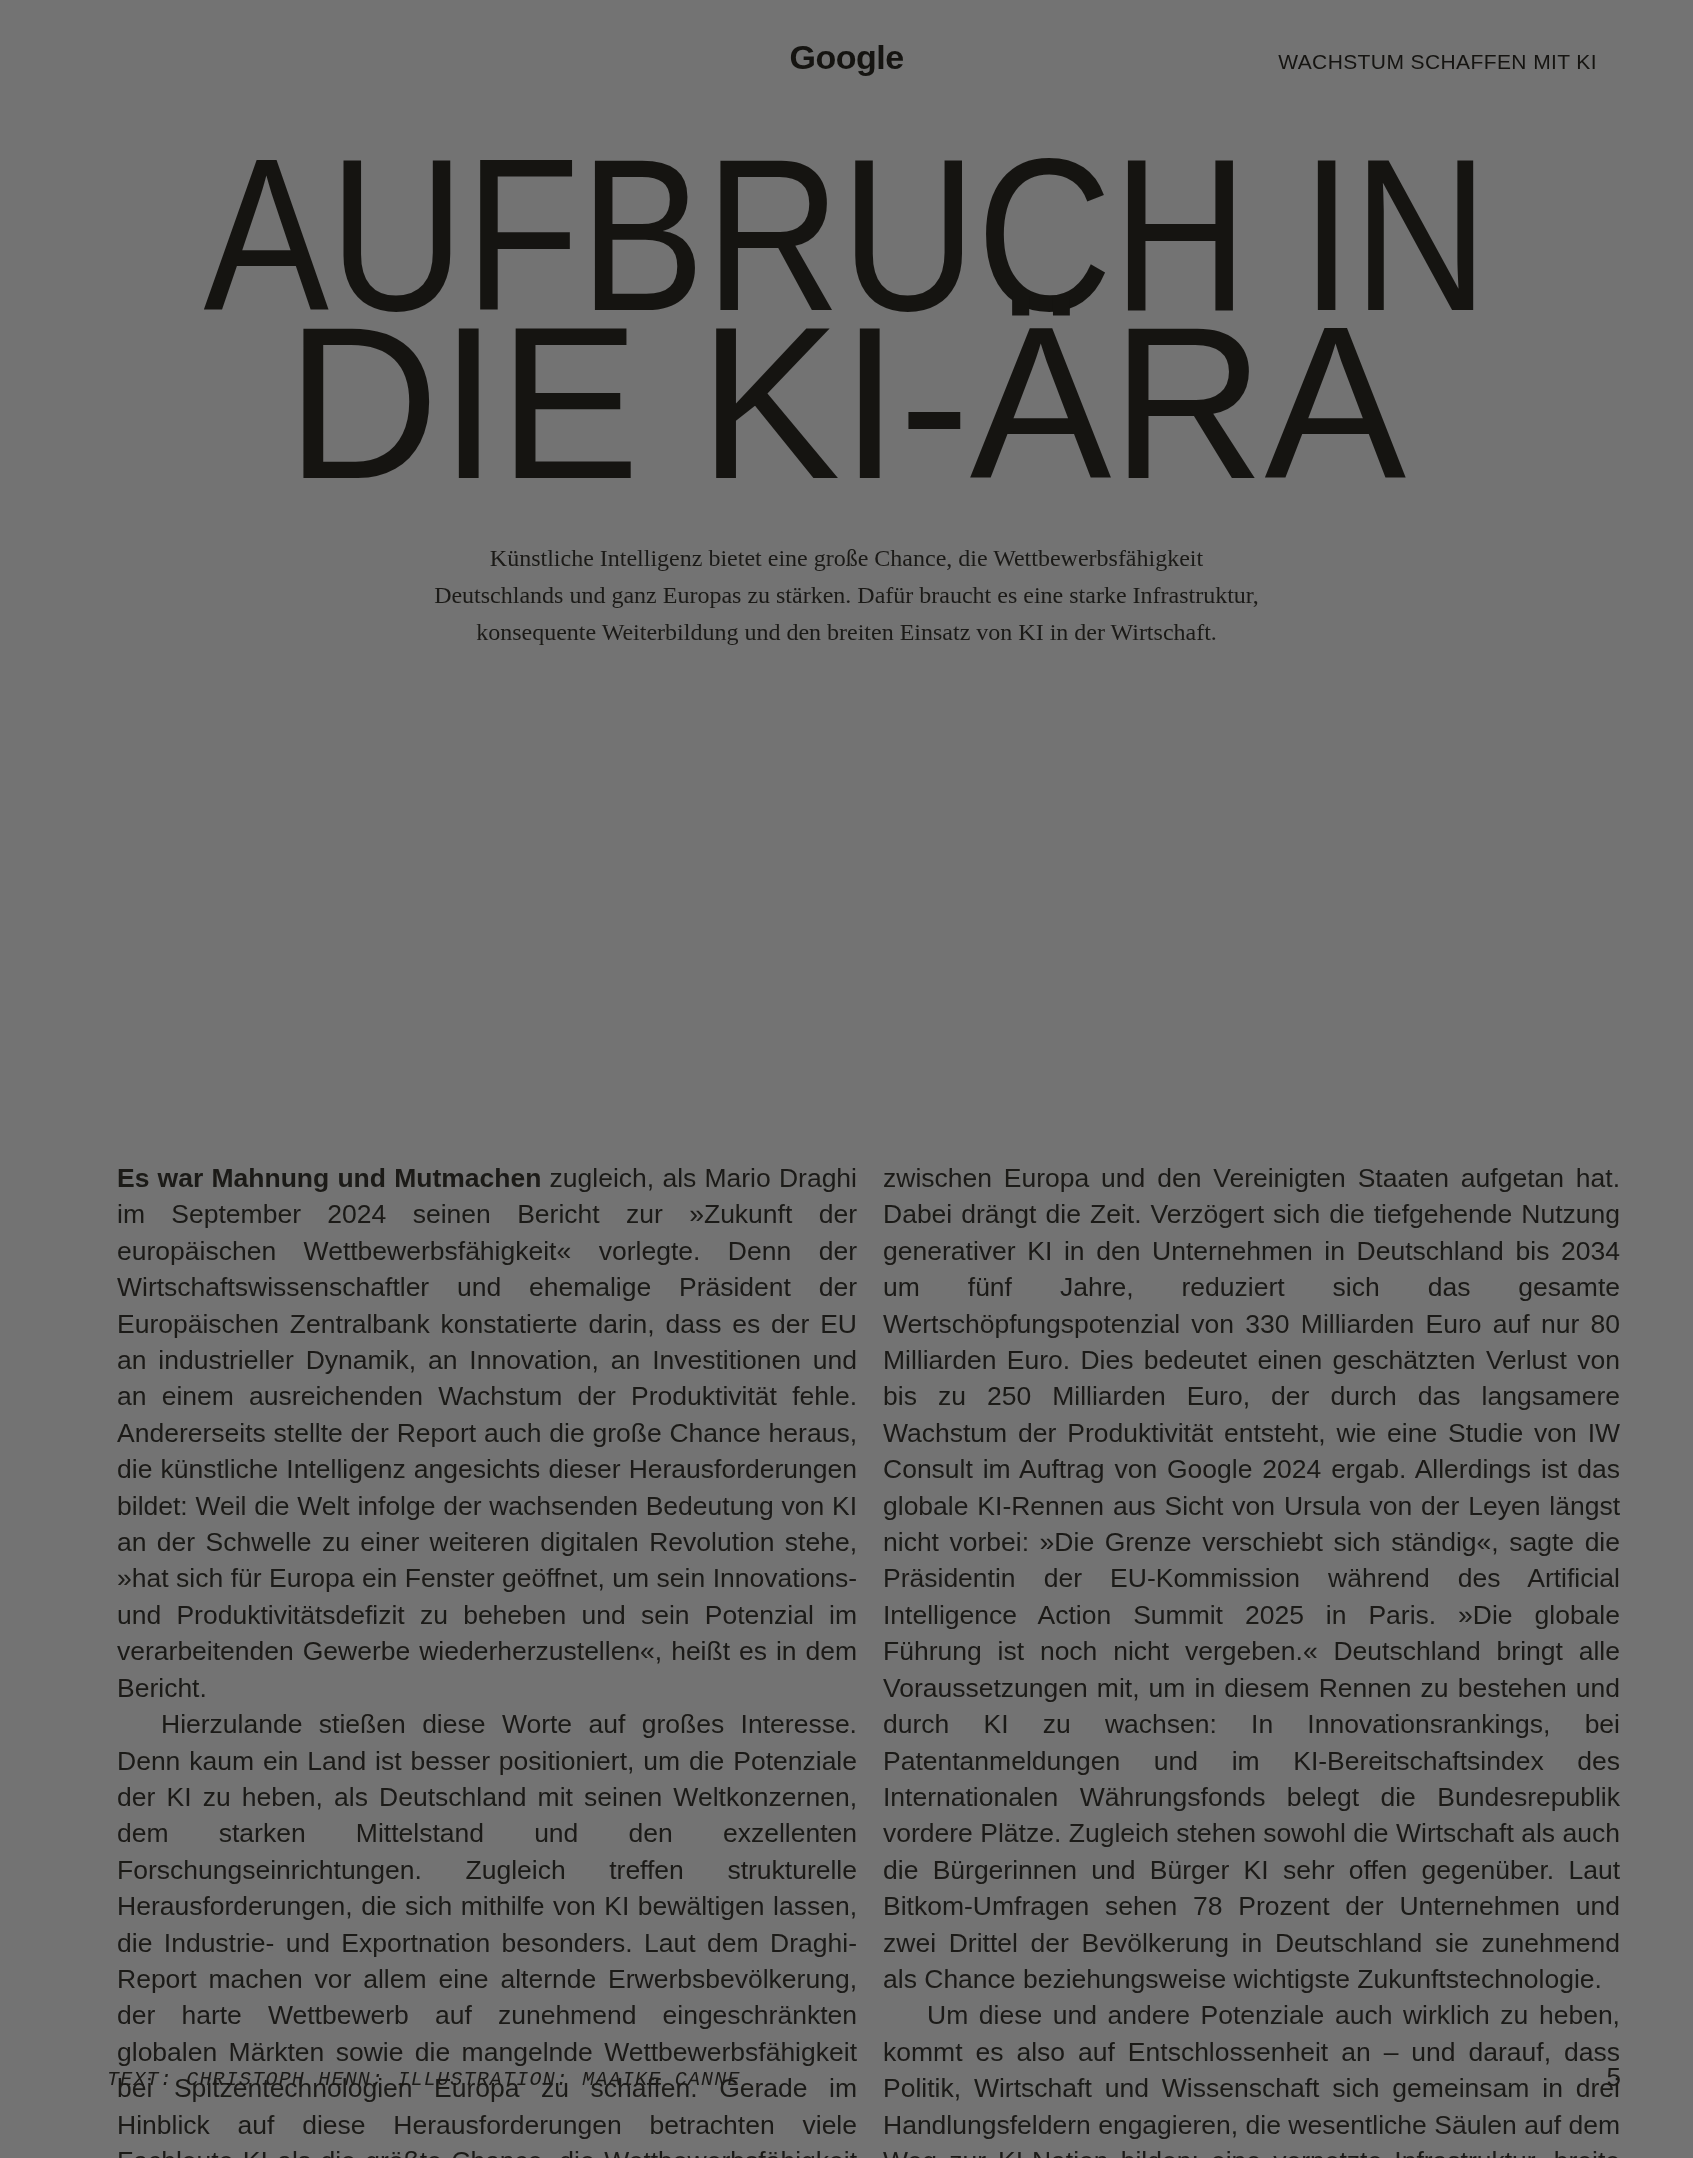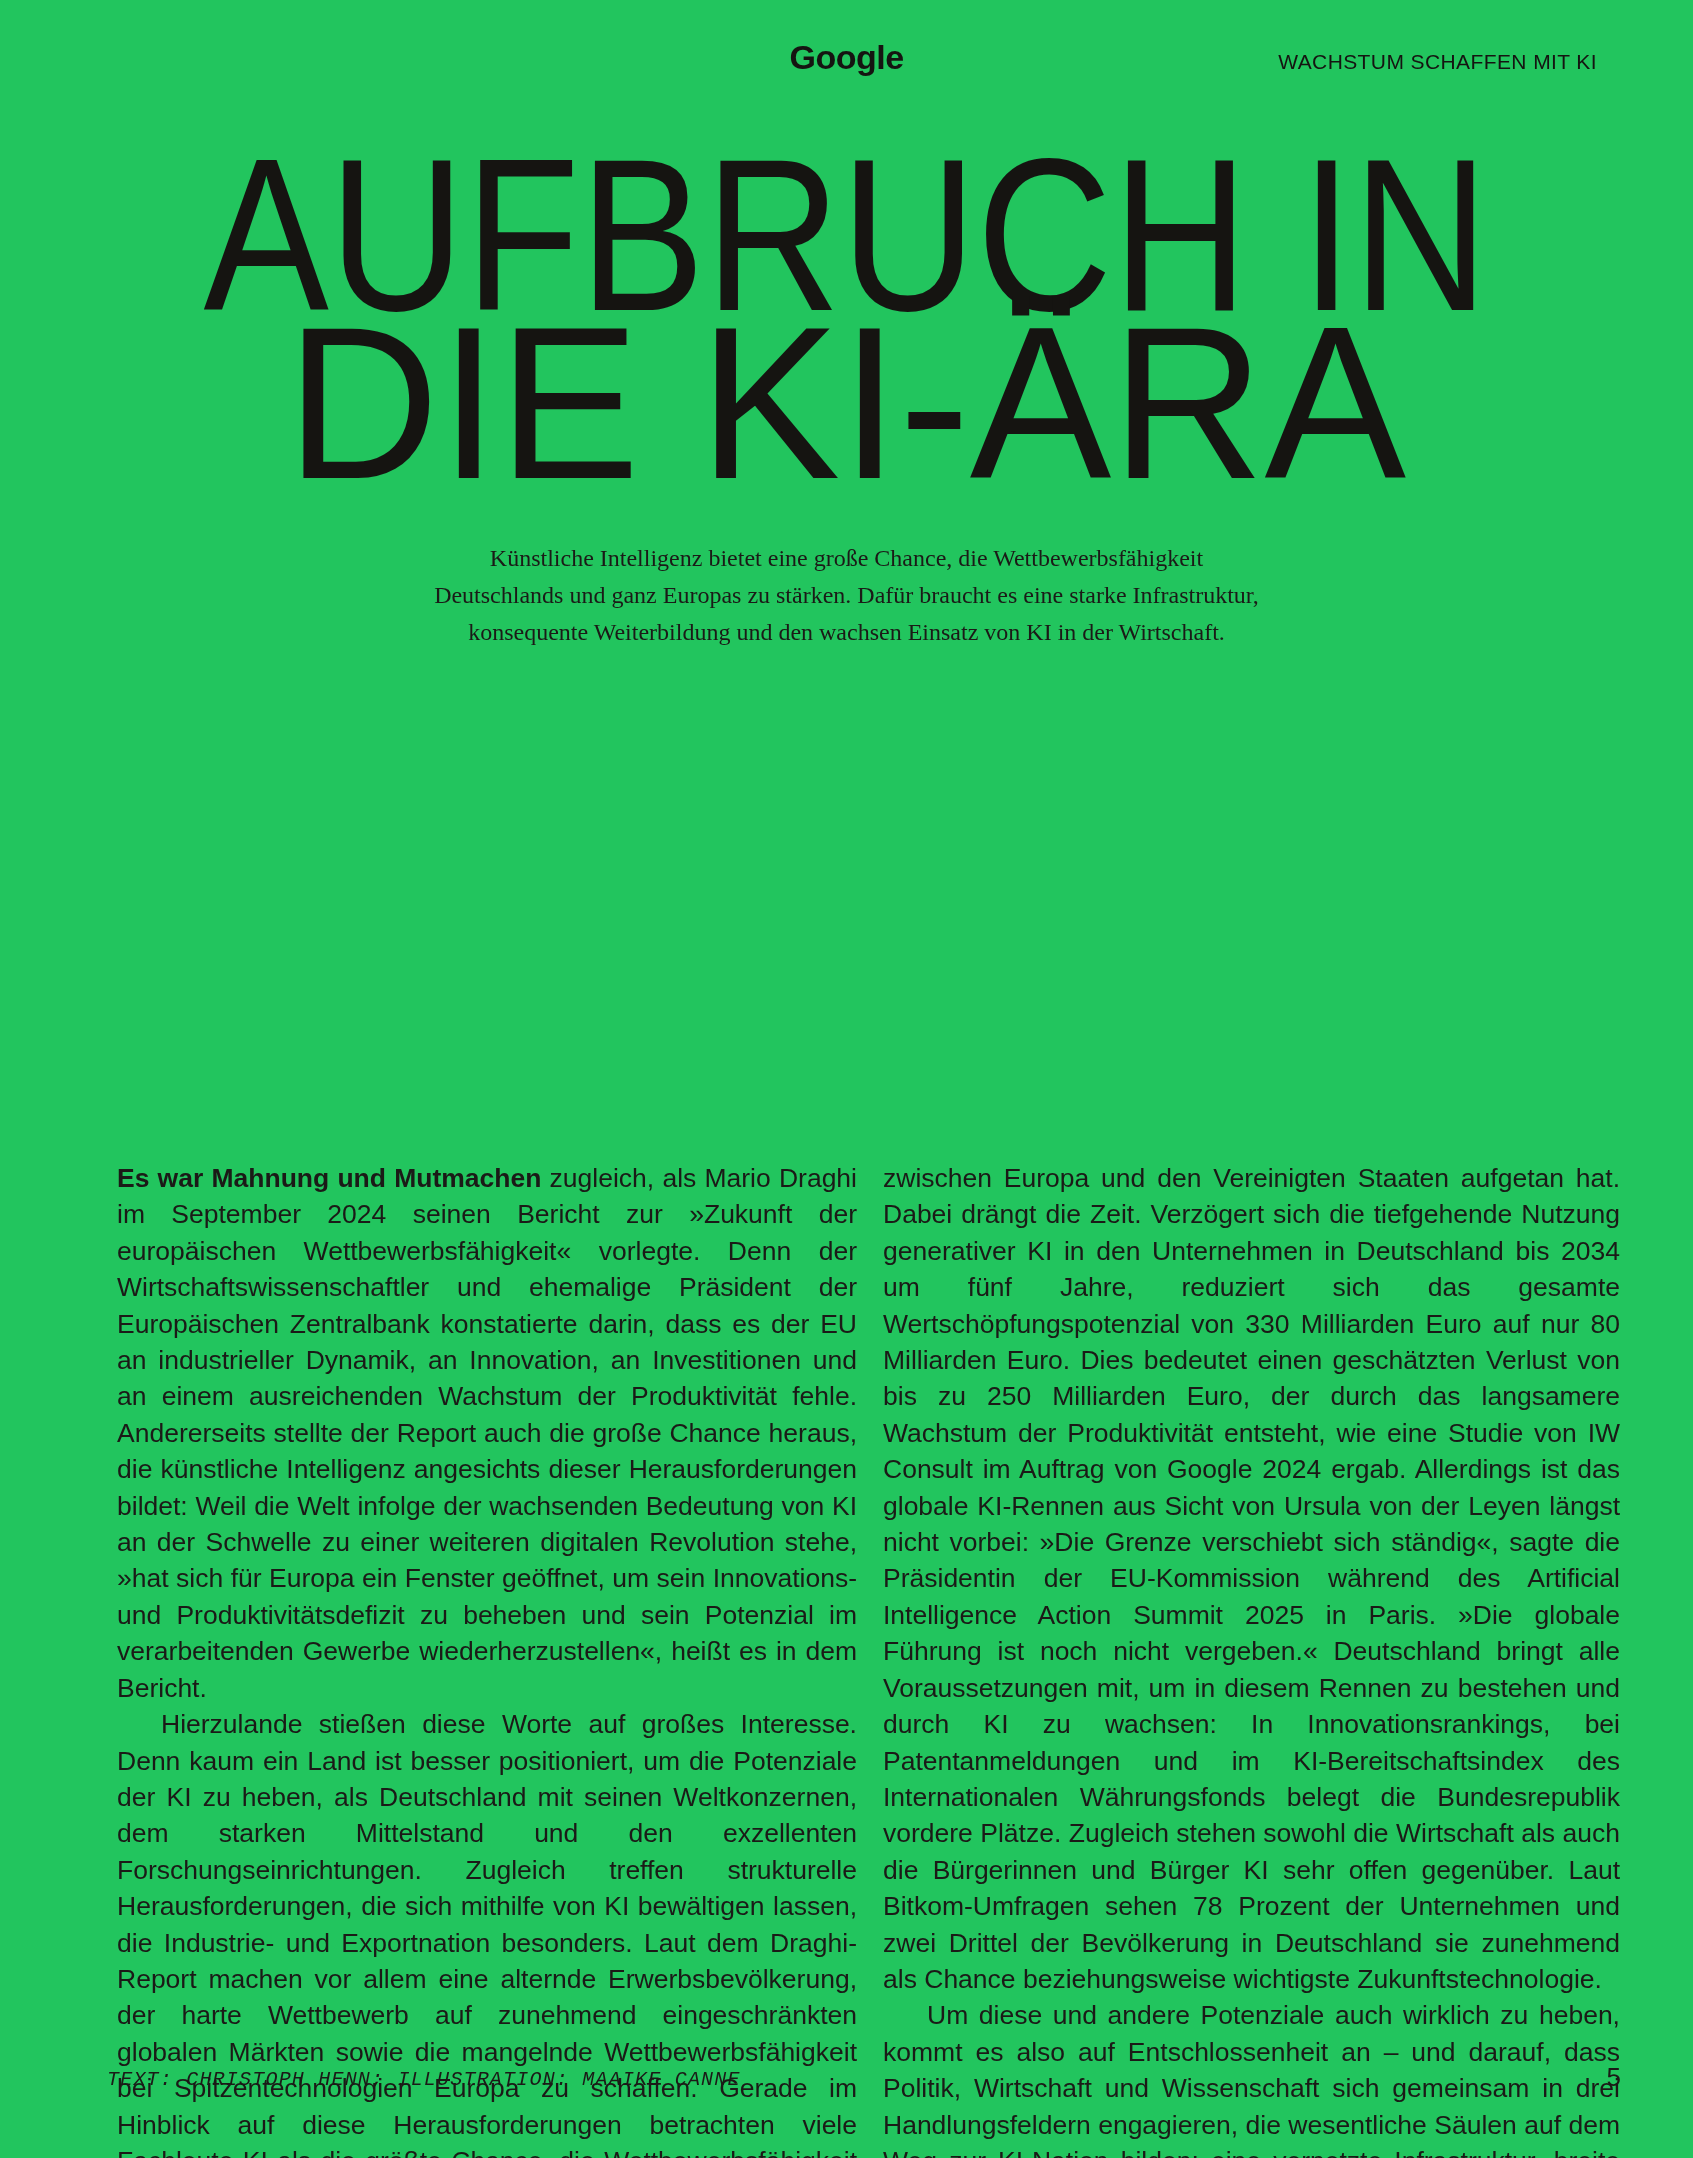--- a/index.html
+++ b/index.html
@@ -4,21 +4,21 @@
 <style>
   html, body {
     margin: 0;
     padding: 0;
     background: #f1ede6;
   }
   .page {
     position: relative;
     width: 1693px;
     height: 2158px;
-    background: #22c55e;
+    background: #737373;
     font-family: "Liberation Sans", sans-serif;
     color: #1b1a17;
     overflow: hidden;
   }
 
   
   .brand {
     position: absolute;
     top: 38px;
     left: 0;
@@ -112,21 +112,21 @@
   <div class="kicker">WACHSTUM SCHAFFEN MIT KI</div>
 
   <svg class="headline-svg" viewBox="0 0 1693 400" preserveAspectRatio="xMidYMid meet" aria-hidden="false">
     <text x="846" y="212" text-anchor="middle" textLength="1285" lengthAdjust="spacingAndGlyphs">AUFBRUCH IN</text>
     <text x="846" y="380" text-anchor="middle" textLength="1120" lengthAdjust="spacingAndGlyphs">DIE KI-ÄRA</text>
   </svg>
 
   <div class="standfirst">
     <div>Künstliche Intelligenz bietet eine große Chance, die Wettbewerbsfähigkeit</div>
     <div>Deutschlands und ganz Europas zu stärken. Dafür braucht es eine starke Infrastruktur,</div>
-    <div>konsequente Weiterbildung und den wachsen Einsatz von KI in der Wirtschaft.</div>
+    <div>konsequente Weiterbildung und den breiten Einsatz von KI in der Wirtschaft.</div>
   </div>
 
   <div class="col col-1">
     <p class="para"><strong>Es war Mahnung und Mutmachen</strong><span> zugleich, als Mario Draghi im September 2024 seinen Bericht zur »Zukunft der europäischen Wettbewerbsfähigkeit« vorlegte. Denn der Wirtschaftswissenschaftler und ehemalige Präsident der Europäischen Zentralbank konstatierte darin, dass es der EU an industrieller Dynamik, an Innovation, an Investitionen und an einem ausreichenden Wachstum der Produktivität fehle. Andererseits stellte der Report auch die große Chance heraus, die künstliche Intelligenz angesichts dieser Herausforderungen bildet: Weil die Welt infolge der wachsenden Bedeutung von KI an der Schwelle zu einer weiteren digitalen Revolution stehe, »hat sich für Europa ein Fenster geöffnet, um sein Innovations- und Produktivitätsdefizit zu beheben und sein Potenzial im verarbeitenden Gewerbe wiederherzustellen«, heißt es in dem Bericht.</span></p>
     <p class="para indent">Hierzulande stießen diese Worte auf großes Interesse. Denn kaum ein Land ist besser positioniert, um die Potenziale der KI zu heben, als Deutschland mit seinen Weltkonzernen, dem starken Mittelstand und den exzellenten Forschungseinrichtungen. Zugleich treffen strukturelle Herausforderungen, die sich mithilfe von KI bewältigen lassen, die Industrie- und Exportnation besonders. Laut dem Draghi-Report machen vor allem eine alternde Erwerbsbevölkerung, der harte Wettbewerb auf zunehmend eingeschränkten globalen Märkten sowie die mangelnde Wettbewerbsfähigkeit bei Spitzentechnologien Europa zu schaffen. Gerade im Hinblick auf diese Herausforderungen betrachten viele Fachleute KI als die größte Chance, die Wettbewerbsfähigkeit Deutschlands und ganz Europas zu stärken und die Innovationslücke zu schließen, die sich in den vergangenen Jahren vor allem</p>
   </div>
 
   <div class="col col-2">
     <p class="para">zwischen Europa und den Vereinigten Staaten aufgetan hat. Dabei drängt die Zeit. Verzögert sich die tiefgehende Nutzung generativer KI in den Unternehmen in Deutschland bis 2034 um fünf Jahre, reduziert sich das gesamte Wertschöpfungspotenzial von 330 Milliarden Euro auf nur 80 Milliarden Euro. Dies bedeutet einen geschätzten Verlust von bis zu 250 Milliarden Euro, der durch das langsamere Wachstum der Produktivität entsteht, wie eine Studie von IW Consult im Auftrag von Google 2024 ergab. Allerdings ist das globale KI-Rennen aus Sicht von Ursula von der Leyen längst nicht vorbei: »Die Grenze verschiebt sich ständig«, sagte die Präsidentin der EU-Kommission während des Artificial Intelligence Action Summit 2025 in Paris. »Die globale Führung ist noch nicht vergeben.« Deutschland bringt alle Voraussetzungen mit, um in diesem Rennen zu bestehen und durch KI zu wachsen: In Innovationsrankings, bei Patentanmeldungen und im KI-Bereitschaftsindex des Internationalen Währungsfonds belegt die Bundesrepublik vordere Plätze. Zugleich stehen sowohl die Wirtschaft als auch die Bürgerinnen und Bürger KI sehr offen gegenüber. Laut Bitkom-Umfragen sehen 78 Prozent der Unternehmen und zwei Drittel der Bevölkerung in Deutschland sie zunehmend als Chance beziehungsweise wichtigste Zukunftstechnologie.</p>
     <p class="para indent last"><span>Um diese und andere Potenziale auch wirklich zu heben, kommt es also auf Entschlossenheit an – und darauf, dass Politik, Wirtschaft und Wissenschaft sich gemeinsam in drei Handlungsfeldern engagieren, die wesentliche Säulen auf dem Weg zur KI-Nation bilden: eine vernetzte Infrastruktur, breite KI-Anwendung in der gesamten Wirtschaft und die Vermittlung zukunftsweisender Kompetenzen.</span></p>

